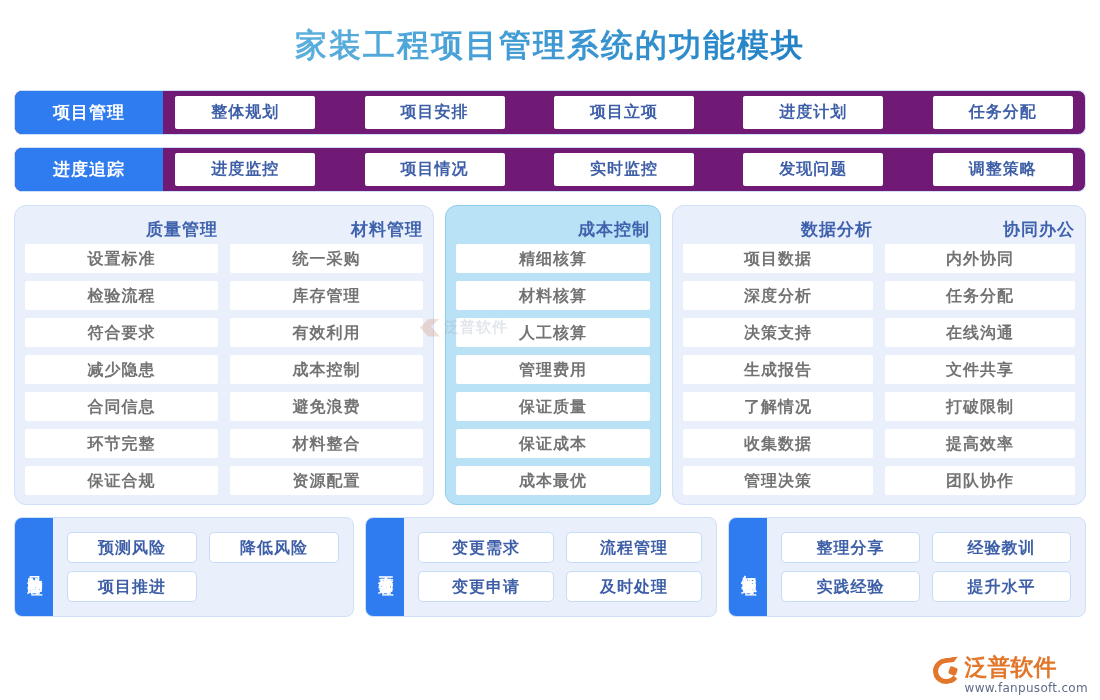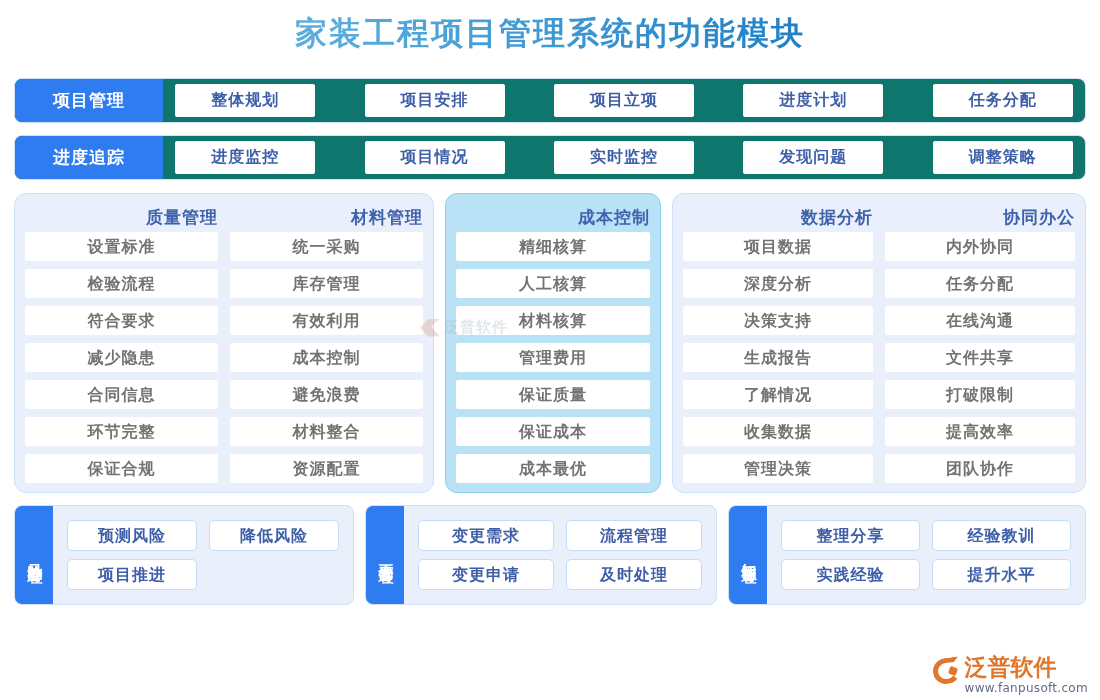--- a/index.html
+++ b/index.html
@@ -14,36 +14,36 @@
     overflow: hidden;
     position: relative;
   }
 
   
   .page-title {
     text-align: center;
     font-size: 32px;
     font-weight: bold;
     letter-spacing: 2px;
-    padding-top: 14px;
+    padding-top: 26px;
     background: linear-gradient(90deg, #7ec8e8 0%, #4ba3d8 40%, #1f7fc4 75%, #156ab0 100%);
     -webkit-background-clip: text;
     background-clip: text;
     color: transparent;
     -webkit-text-fill-color: transparent;
     line-height: 1.2;
     height: 42px;
   }
 
   
   .top-row {
     position: relative;
     margin: 0 14px 0 14px;
     height: 45px;
-    background: #0f766e;
+    background: #701a75;
     border: 1px solid #cfe0f7;
     border-radius: 8px;
     display: flex;
     align-items: stretch;
     box-sizing: border-box;
     overflow: hidden;
   }
   .top-row-head {
     width: 148px;
     flex: 0 0 148px;
@@ -304,22 +304,22 @@
         <div class="cell">成本控制</div>
         <div class="cell">避免浪费</div>
         <div class="cell">材料整合</div>
         <div class="cell">资源配置</div>
       </div>
     </div>
     <div class="panel narrow">
       <div class="col">
         <div class="col-title">成本控制</div>
         <div class="cell">精细核算</div>
+        <div class="cell">材料核算</div>
         <div class="cell">人工核算</div>
-        <div class="cell">材料核算</div>
         <div class="cell">管理费用</div>
         <div class="cell">保证质量</div>
         <div class="cell">保证成本</div>
         <div class="cell">成本最优</div>
       </div>
     </div>
     <div class="panel wide-right">
       <div class="col">
         <div class="col-title">数据分析</div>
         <div class="cell">项目数据</div>

